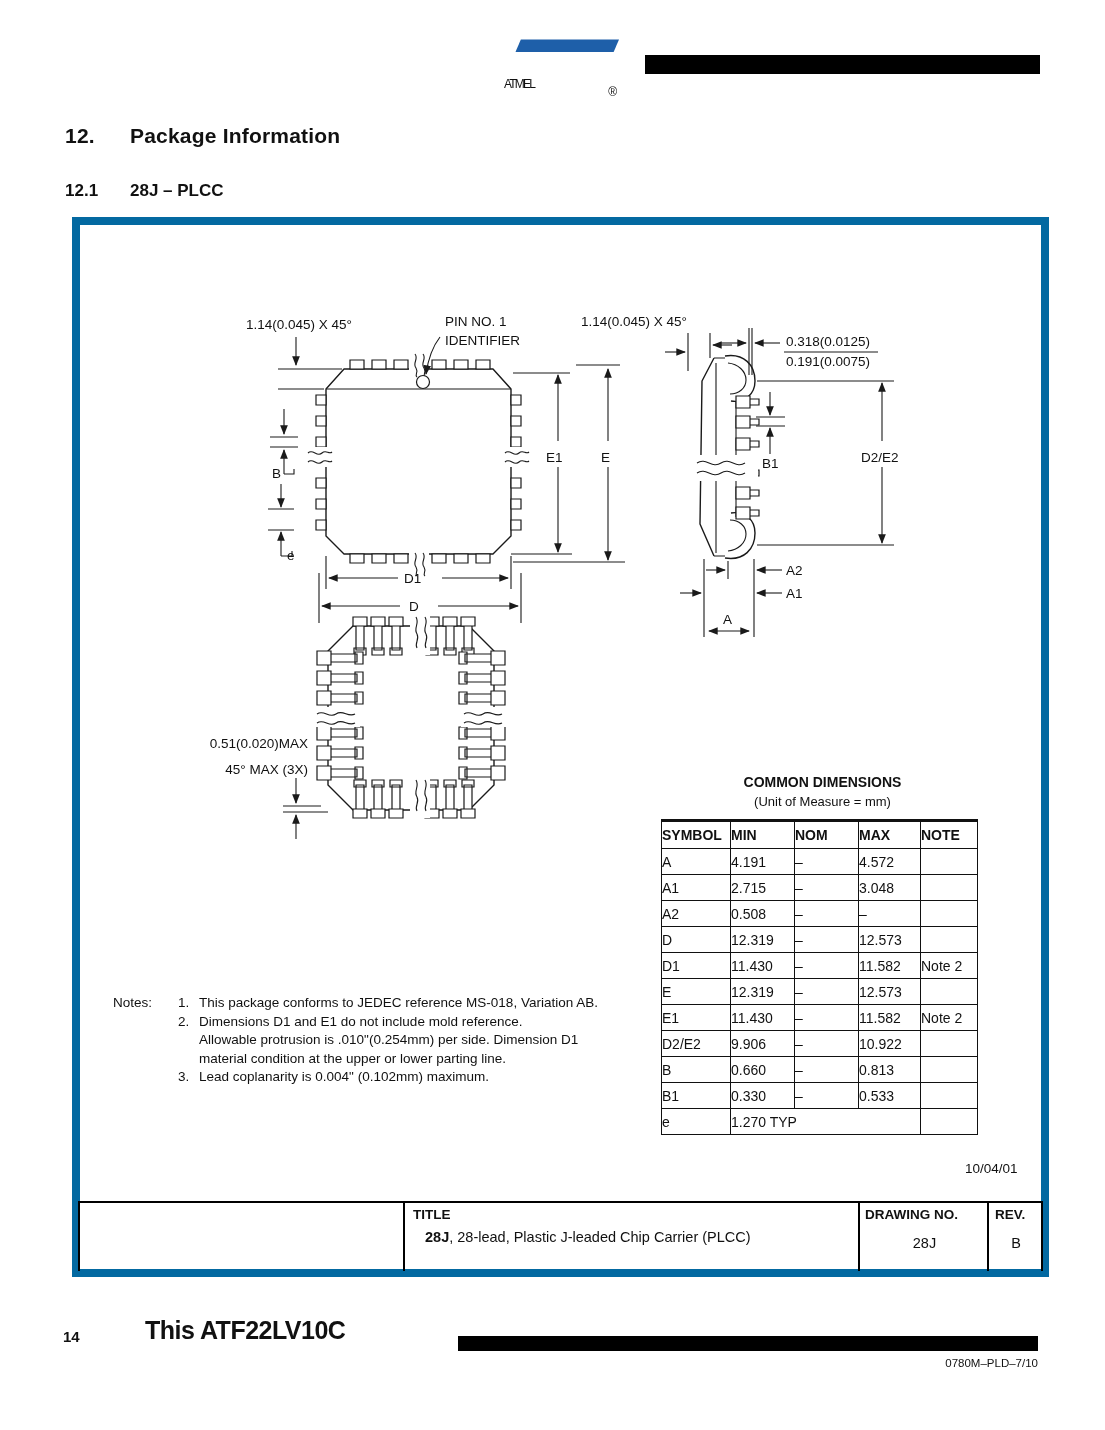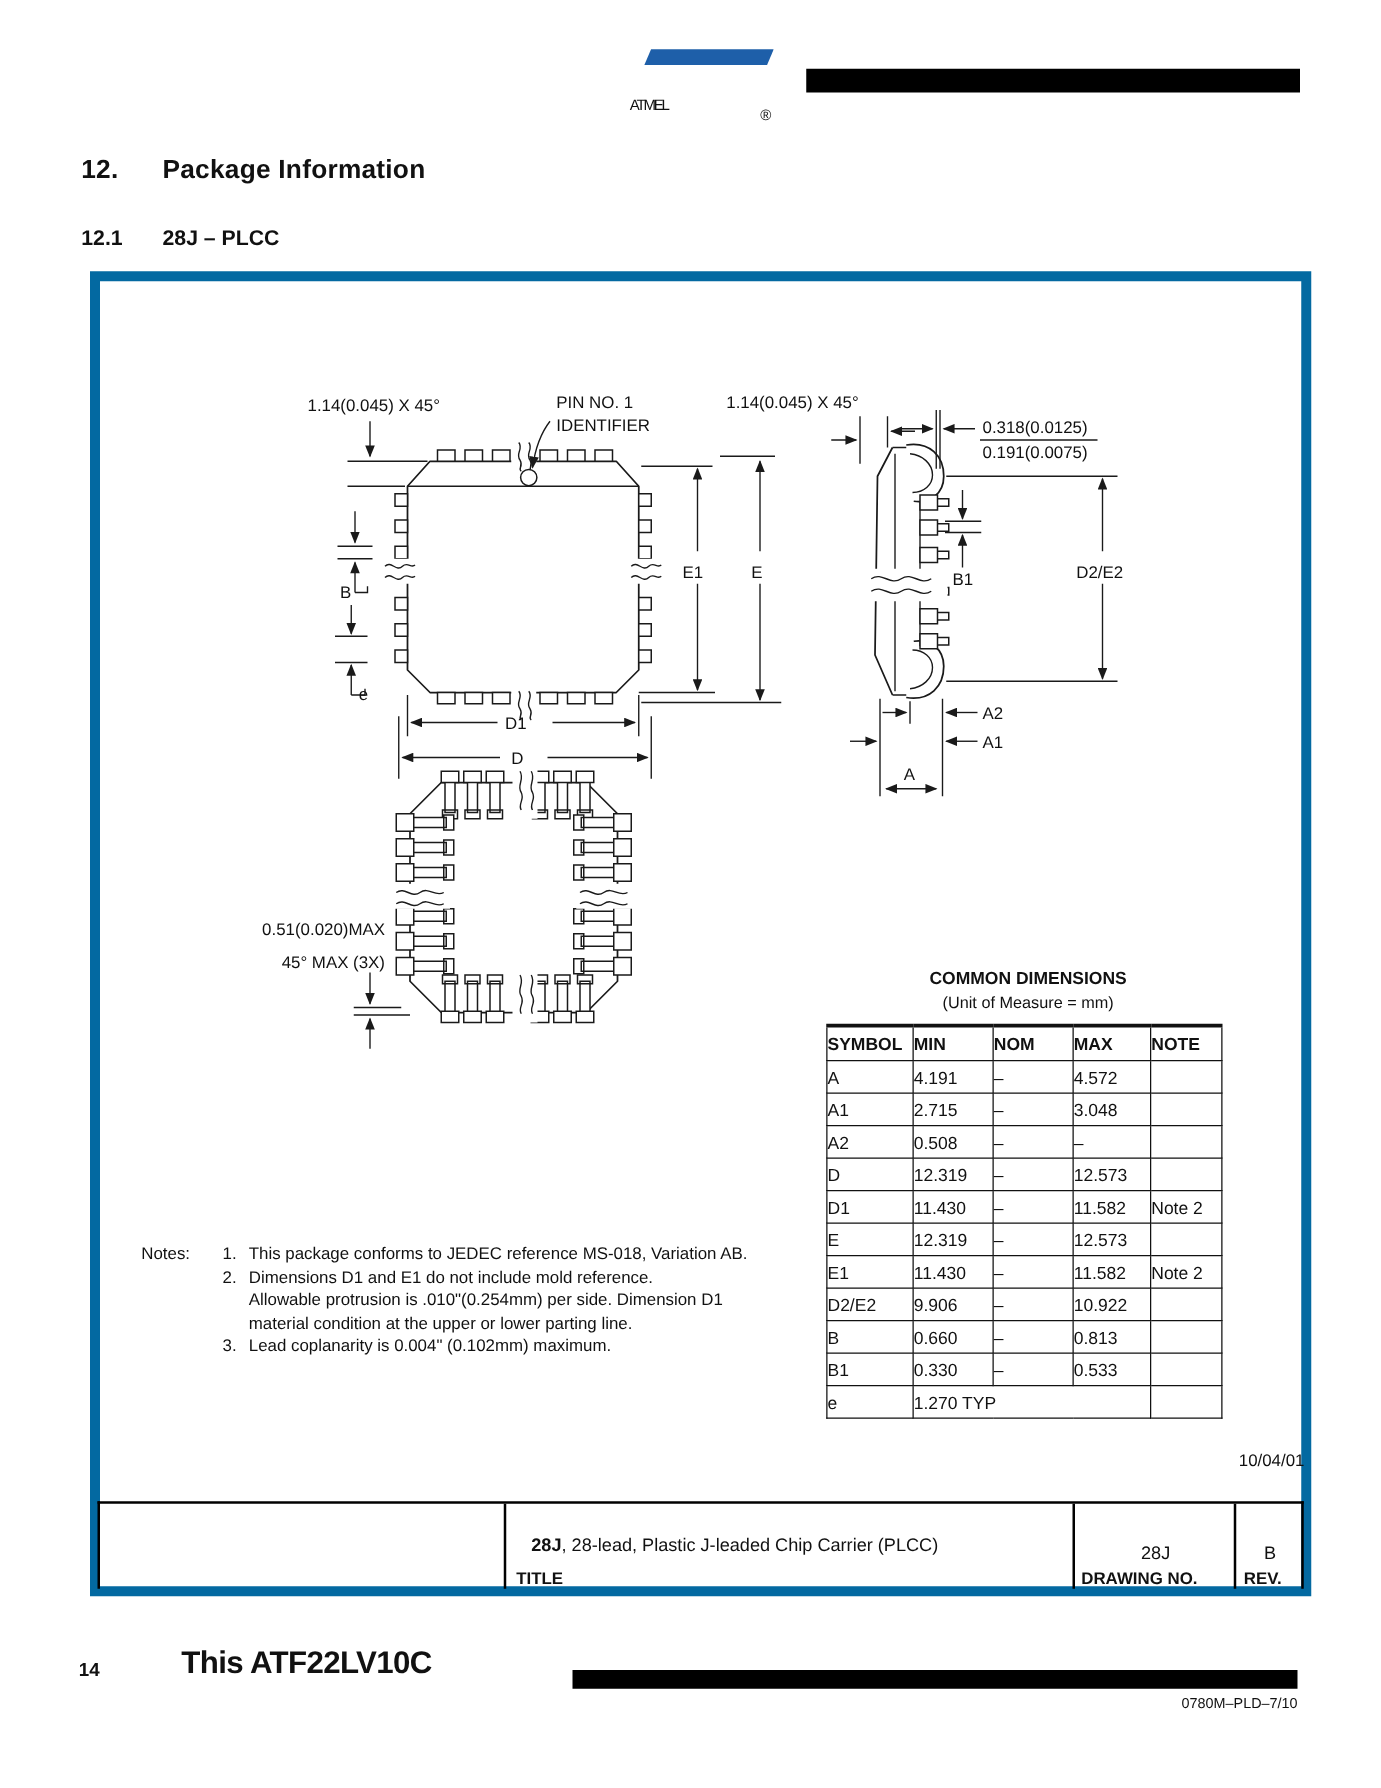--- a/index.html
+++ b/index.html
@@ -23,21 +23,21 @@
   .notes{font-size:13.5px;line-height:18.5px;}
   .nlabel{position:absolute;left:0;top:0;}
   .nbody{position:absolute;left:65px;top:0;width:470px;}
   .nnum{display:inline-block;width:21px;}
   .cont{padding-left:21px;}
   .date{font-size:13.5px;}
   
   .tblock{left:-2px;bottom:-2px;width:961px;height:68px;border:2px solid #000;border-bottom:none;}
   .tcell{position:absolute;top:0;height:68px;}
   .tc2,.tc3,.tc4{border-left:2px solid #000;}
-  .tlbl{font-size:13.5px;font-weight:bold;margin-top:48px;}
+  .tlbl{font-size:13.5px;font-weight:bold;}
   .tval{font-size:14.5px;}
   
   .pageno{font-size:15px;font-weight:bold;}
   .product{font-size:25px;font-weight:bold;letter-spacing:-.5px;}
   .docno{font-size:11.5px;}
   
   svg text{font:13.5px "Liberation Sans",sans-serif;fill:#111;}
   .ol{fill:none;stroke:#1a1a1a;stroke-width:1.4;stroke-linejoin:round;}
   .pin{fill:#fff;stroke:#1a1a1a;stroke-width:1.2;}
   .thin{fill:none;stroke:#1a1a1a;stroke-width:1.1;}
@@ -300,21 +300,21 @@
       <span class="nlabel">Notes:</span>
       <div class="nbody">
         <div><span class="nnum">1.</span><span>This package conforms to JEDEC reference MS-018, Variation AB.</span></div>
         <div><span class="nnum">2.</span><span>Dimensions D1 and E1 do not include mold reference.</span></div>
         <div class="cont">Allowable protrusion is .010"(0.254mm) per side. Dimension D1</div>
         <div class="cont">material condition at the upper or lower parting line.</div>
         <div><span class="nnum">3.</span><span>Lead coplanarity is 0.004" (0.102mm) maximum.</span></div>
       </div>
     </div>
 
-    <div class="abs date" style="left:911px;top:936px;width:85px">10/04/01</div>
+    <div class="abs date" style="left:885px;top:936px;width:85px">10/04/01</div>
 
     <div class="abs tblock">
       <div class="tcell tc2" style="left:323px;width:455px">
         <div class="abs tlbl" style="left:8px;top:4px">TITLE</div>
         <div class="abs tval" style="left:20px;top:26px">
           <b>28J</b><span>, 28-lead, Plastic J-leaded Chip Carrier (PLCC)</span>
         </div>
       </div>
       <div class="tcell tc3" style="left:778px;width:129px">
         <div class="abs tlbl" style="left:5px;top:4px">DRAWING NO.</div>

